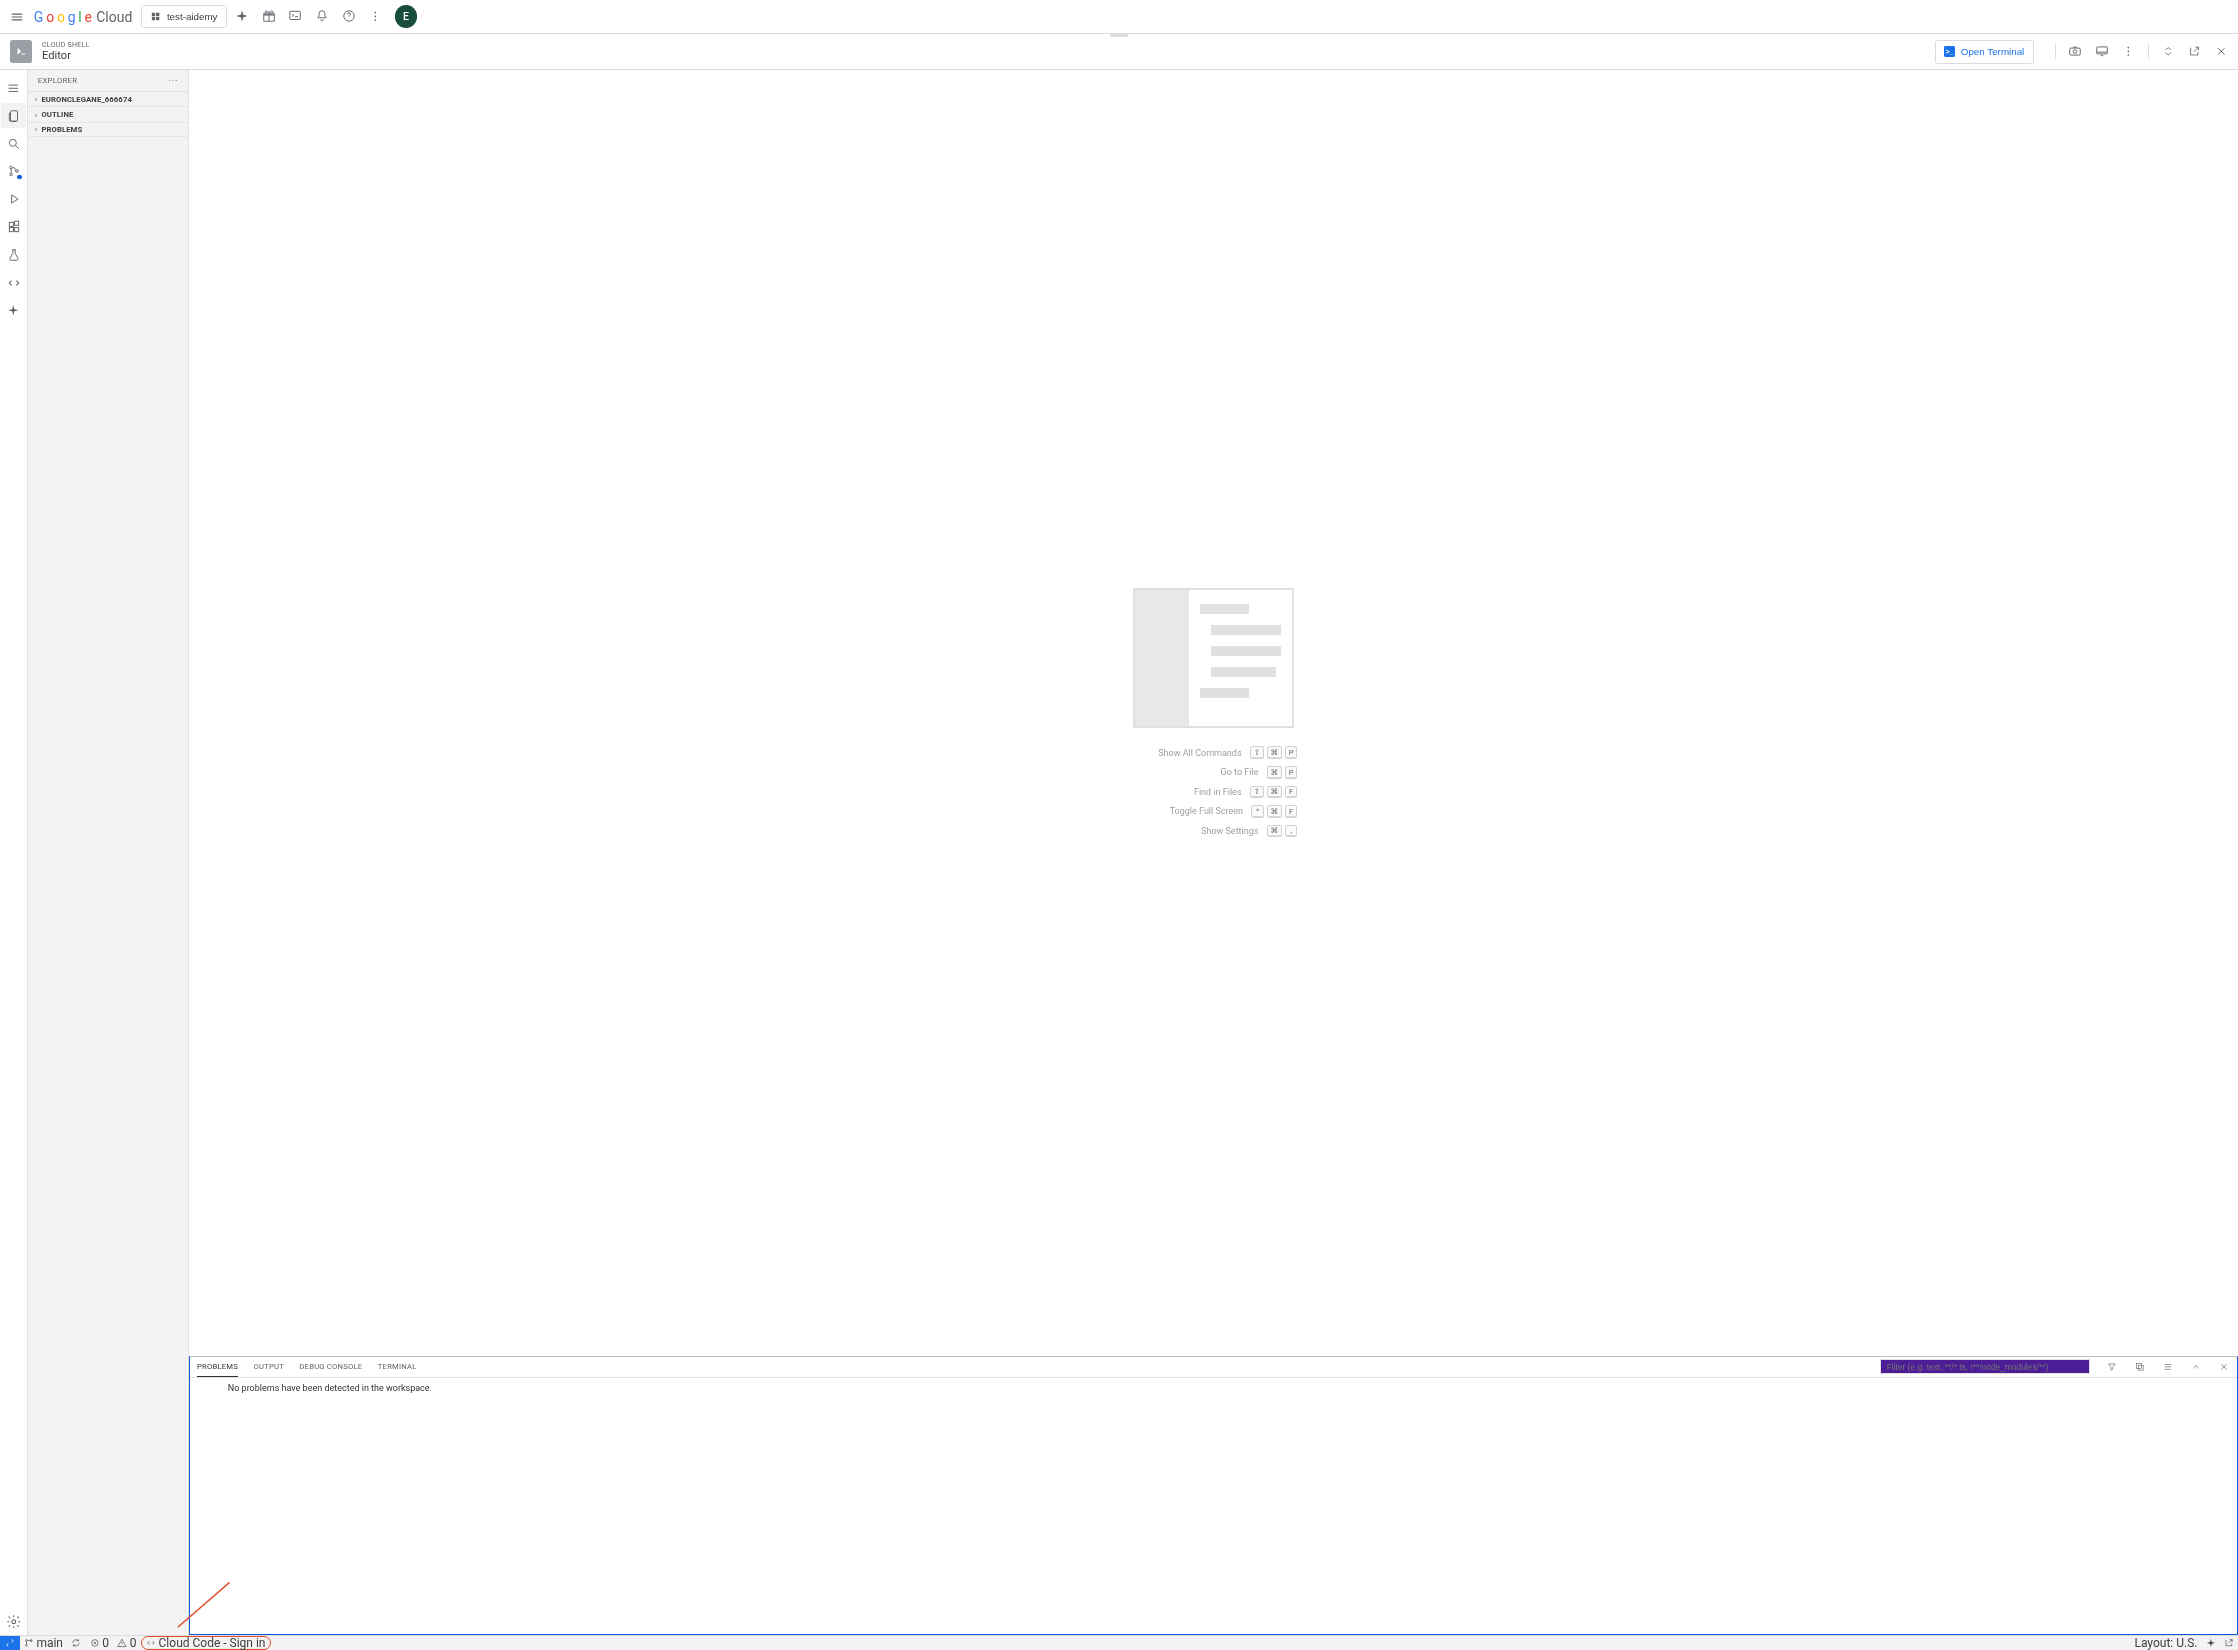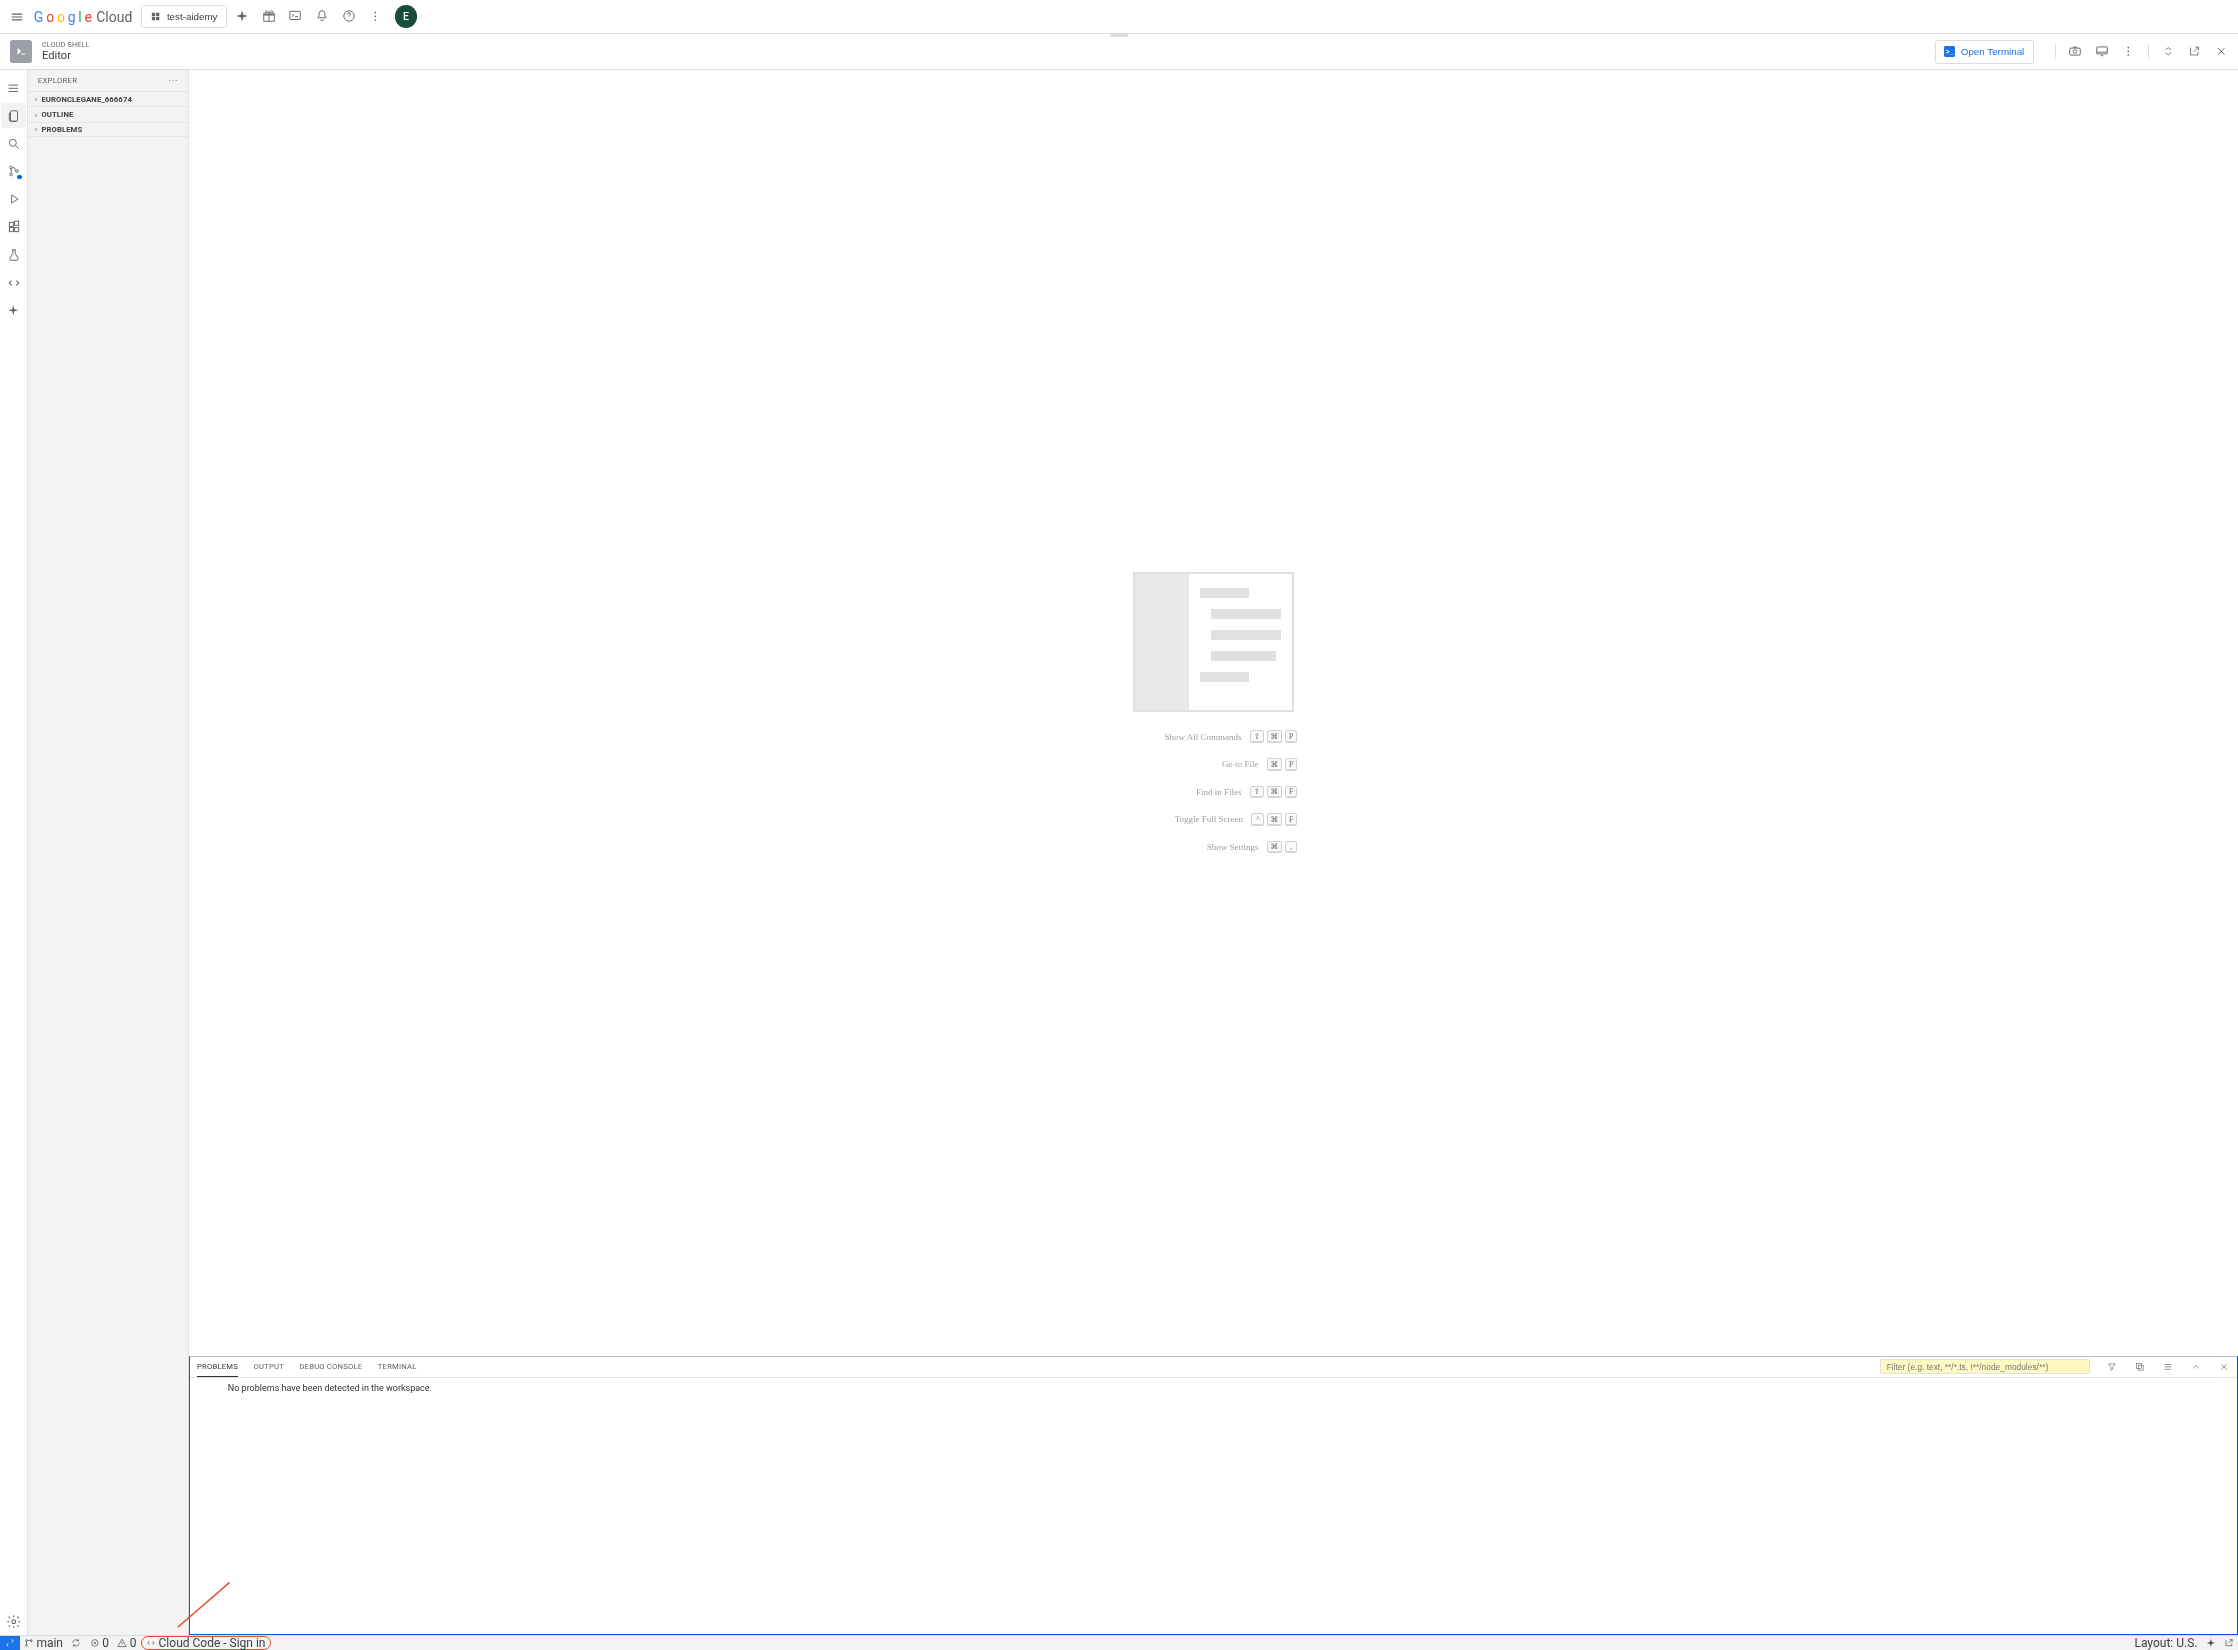--- a/index.html
+++ b/index.html
@@ -54,33 +54,33 @@
 .editor { flex:1; display:flex; flex-direction:column; min-width:0; background:#fff;}
 .welcome { flex:1; display:flex; flex-direction:column; align-items:center; justify-content:center; gap:18px; color:#9e9e9e;}
 .placeholder-doc{width:161px;height:140px;border:2.8px solid #e0e0e0;display:flex;}
 .placeholder-doc .pleft{width:54px;background:#e8e8e8;}
 .placeholder-doc .pright{flex:1;background:#fff;padding:14px 11.2px;display:flex;flex-direction:column;gap:11.2px;}
 .placeholder-doc .bar{height:9.8px;background:#e0e0e0;}
 .placeholder-doc .bar.short{width:60%}
 .placeholder-doc .bar.mid{width:80%}
 .placeholder-doc .bar.full{width:86%}
 
-.hints{display:flex;flex-direction:column;gap:15px;font-family:Liberation Serif, serif;}
+.hints{display:flex;flex-direction:column;gap:7px;}
 .hint{display:flex;align-items:center;gap:8.4px;justify-content:flex-end;font-size:9px;color:#9e9e9e;}
 .hint .lbl{min-width:112px;text-align:right;}
 .keys{display:flex;gap:2.8px;}
 .key{border:0.7px solid #d0d0d0;background:#fafafa;border-radius:2.1px;min-width:12.6px;height:12.6px;padding:0 2.8px;font-size:7.7px;color:#666;display:flex;align-items:center;justify-content:center;box-shadow:inset 0 -0.7px 0 #d0d0d0;}
 
 
 .panel{ height:279px; border-top:0.7px solid #bdbdbd; border-left:0.7px solid #0b57d0; border-right:0.7px solid #0b57d0; border-bottom:0.7px solid #0b57d0; display:flex; flex-direction:column; }
 .ptabs{ height:21px; display:flex; align-items:center; padding:0 7px; border-bottom:0.7px solid #e0e0e0; font-size:7.7px; color:#616161; gap:15.4px;}
 .ptabs .ptab{cursor:pointer; height:100%; display:flex; align-items:center; border-bottom:0.7px solid transparent; letter-spacing:0.2px;}
 .ptabs .ptab.active{color:#333;border-bottom:0.7px solid #333;}
 .ptabs .pspace{flex:1;}
-.ptabs .pfilter{border:0.7px solid #e0e0e0;height:15.4px;width:210px;padding:0 5.6px;font-size:8.4px;color:#888;background:#fef9c3;outline:none;border-radius:1.4px;}
+.ptabs .pfilter{border:0.7px solid #e0e0e0;height:15.4px;width:210px;padding:0 5.6px;font-size:8.4px;color:#888;background:#4c1d95;outline:none;border-radius:1.4px;}
 .ptabs .pico{width:12.6px;height:12.6px;cursor:pointer;color:#5f6368;display:flex;align-items:center;justify-content:center;font-size:9px;}
 .pbody{flex:1; padding:5.6px 9.8px; font-size:9px; color:#333;margin-left:28px;}
 
 
 .statusbar{ height:15.4px; background:#f3f3f3; border-top:0.7px solid #dadce0; display:flex; align-items:center; font-size:12px; color:#3c4043;}
 .statusbar .remote{width:19.6px;height:100%;background:#1a73e8;color:#fff;display:flex;align-items:center;justify-content:center;cursor:pointer;}
 .statusbar .sitem{display:flex;align-items:center;gap:2.8px;height:100%;padding:0 4.2px;cursor:pointer;}
 .statusbar .sitem svg{width:9.8px;height:9.8px;}
 .statusbar .flex1{flex:1;}
 .cloudcode-signin{ position:relative; border:1.4px solid #e34b2d; border-radius:9.8px; padding:0 7px; height:14px; display:flex; align-items:center; gap:2.8px;}

